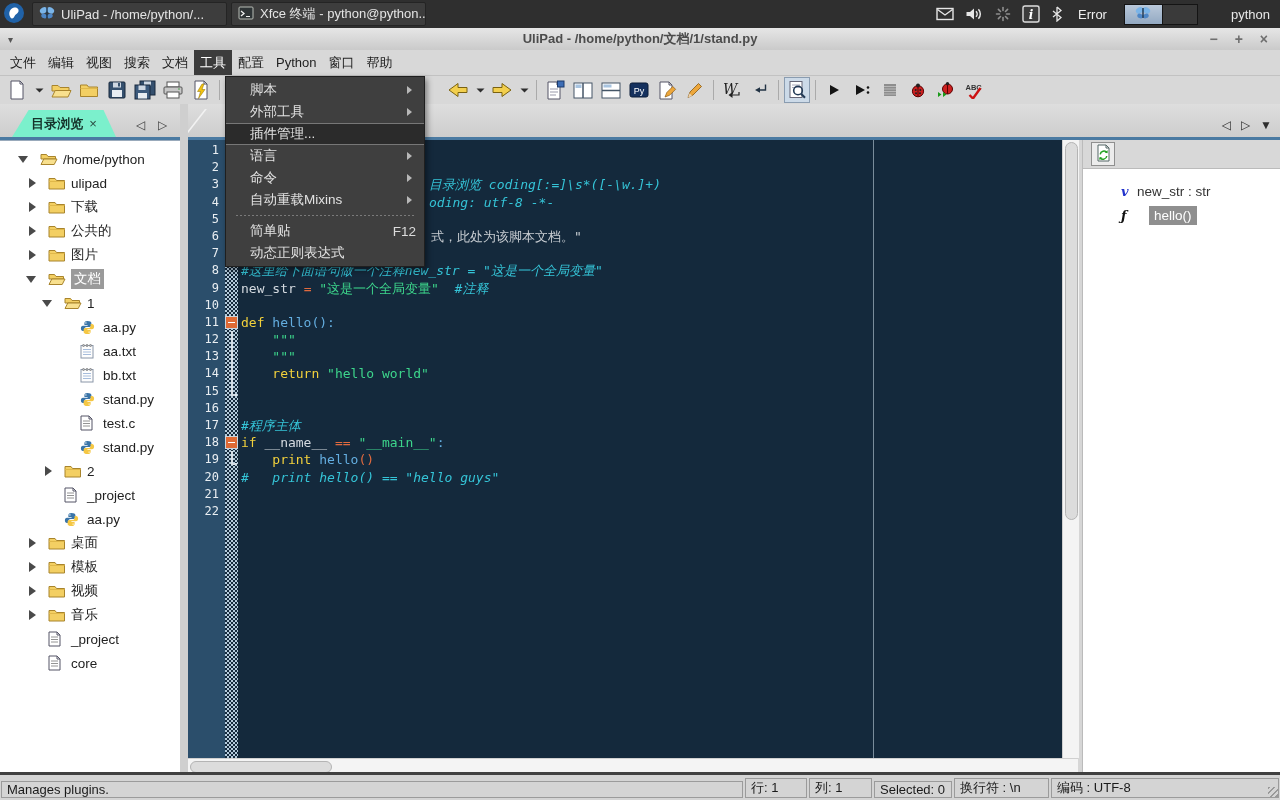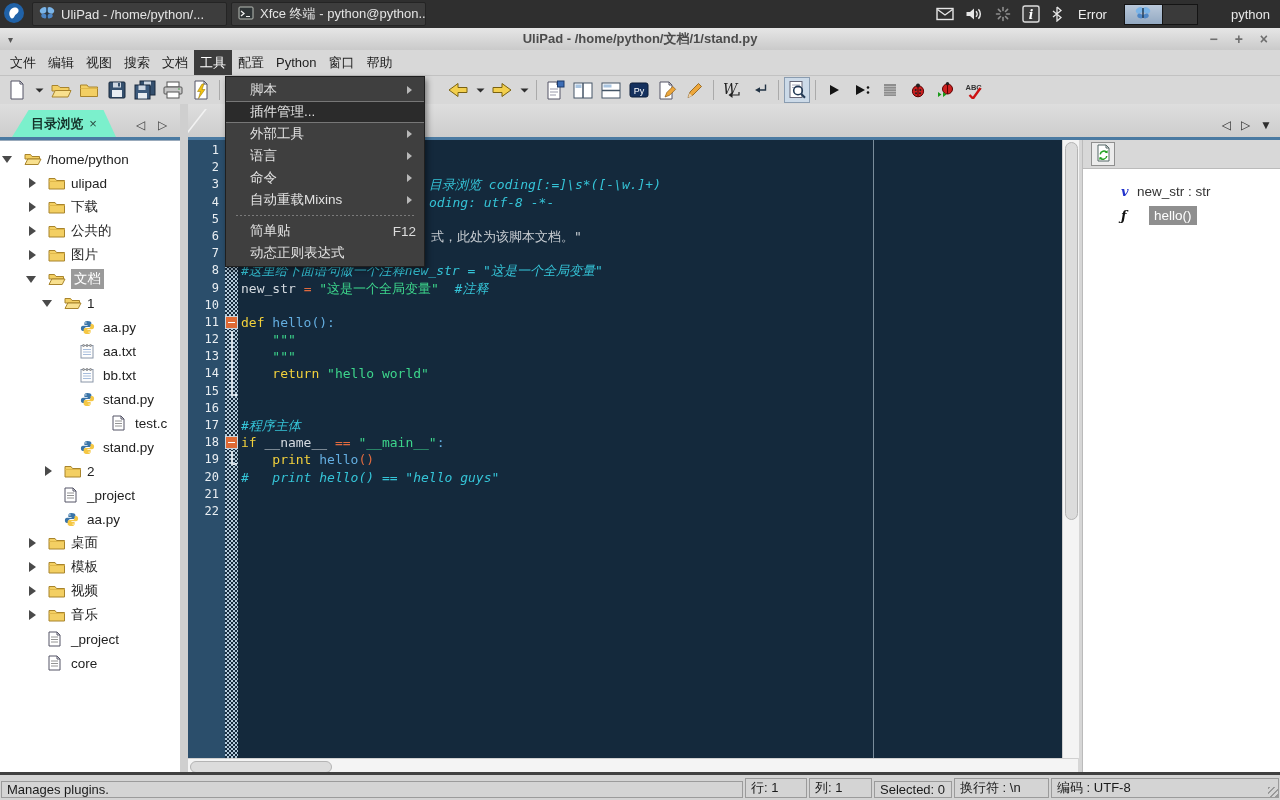--- a/index.html
+++ b/index.html
@@ -444,21 +444,21 @@
       <span>▷</span>
       <span>▼</span>
     </div>
     <div class="blue-line"></div>
   </div>
 
   <div id="sash"></div>
 
   <div id="treepanel">
     <div id="tree">
-        <div class="trow" style="padding-left:2px">
+        <div class="trow" style="padding-left:18px">
           <span class="tar expanded"></span>
           <span class="tic">
             <svg width="18" height="14" viewBox="0 0 18 14" xmlns="http://www.w3.org/2000/svg">
               <path d="M1 2.5h5.5l1.5 2h7.5v2.5H1z" fill="#f3cf63" stroke="#a8842c"></path>
               <path d="M1 12.5L3.8 7H17l-2.8 5.5z" fill="#f8e08e" stroke="#a8842c"></path>
             </svg>
           </span>
           <span class="tlb">/home/python</span>
         </div>
         <div class="trow" style="padding-left:26px">
@@ -568,21 +568,21 @@
           <span class="tic">
             <svg width="15" height="15" viewBox="0 0 15 15" xmlns="http://www.w3.org/2000/svg">
               <path d="M7.4 1C5.4 1 4.4 1.9 4.4 3.1V5h3.2v.8H3c-1.4 0-2.1 1-2.1 2.6 0 1.5.7 2.5 2.1 2.5h1.4V9.1c0-1.2 1-2.1 2.2-2.1h3c1 0 1.8-.8 1.8-1.9V3.1C11.4 1.9 9.9 1 7.4 1z" fill="#3a74a8"></path>
               <path d="M7.6 14c2 0 3-.9 3-2.1V10H7.4v-.8H12c1.4 0 2.1-1 2.1-2.6 0-1.5-.7-2.5-2.1-2.5h-1.4v1.8c0 1.2-1 2.1-2.2 2.1h-3c-1 0-1.8.8-1.8 1.9v2C3.6 13.1 5.1 14 7.6 14z" fill="#f5c744"></path>
               <circle cx="5.9" cy="2.9" r=".7" fill="#fff"></circle>
               <circle cx="9.1" cy="12.1" r=".7" fill="#fff"></circle>
             </svg>
           </span>
           <span class="tlb">stand.py</span>
         </div>
-        <div class="trow" style="padding-left:90px">
+        <div class="trow" style="padding-left:58px">
           <span class="tar "></span>
           <span class="tic">
             <svg width="13" height="16" viewBox="0 0 13 16" xmlns="http://www.w3.org/2000/svg">
               <path d="M1 1h8l3 3v11H1z" fill="#fff" stroke="#556"></path>
               <path d="M9 1v3h3" fill="none" stroke="#556"></path>
               <path d="M3 6h7M3 8.5h7M3 11h7" stroke="#888" stroke-width=".9"></path>
             </svg>
           </span>
           <span class="tlb">test.c</span>
         </div>
@@ -777,26 +777,26 @@
       <div class="sfield f5">
         <span>编码 : UTF-8</span>
       </div>
     </div>
 
   <div id="toolsmenu">
       <div class="titem">
         <span>脚本</span>
         <span class="tarr"></span>
       </div>
-      <div class="titem hl">
-        <span>插件管理...</span>
-      </div>
       <div class="titem">
         <span>外部工具</span>
         <span class="tarr"></span>
+      </div>
+      <div class="titem hl">
+        <span>插件管理...</span>
       </div>
       <div class="titem">
         <span>语言</span>
         <span class="tarr"></span>
       </div>
       <div class="titem">
         <span>命令</span>
         <span class="tarr"></span>
       </div>
       <div class="titem">

